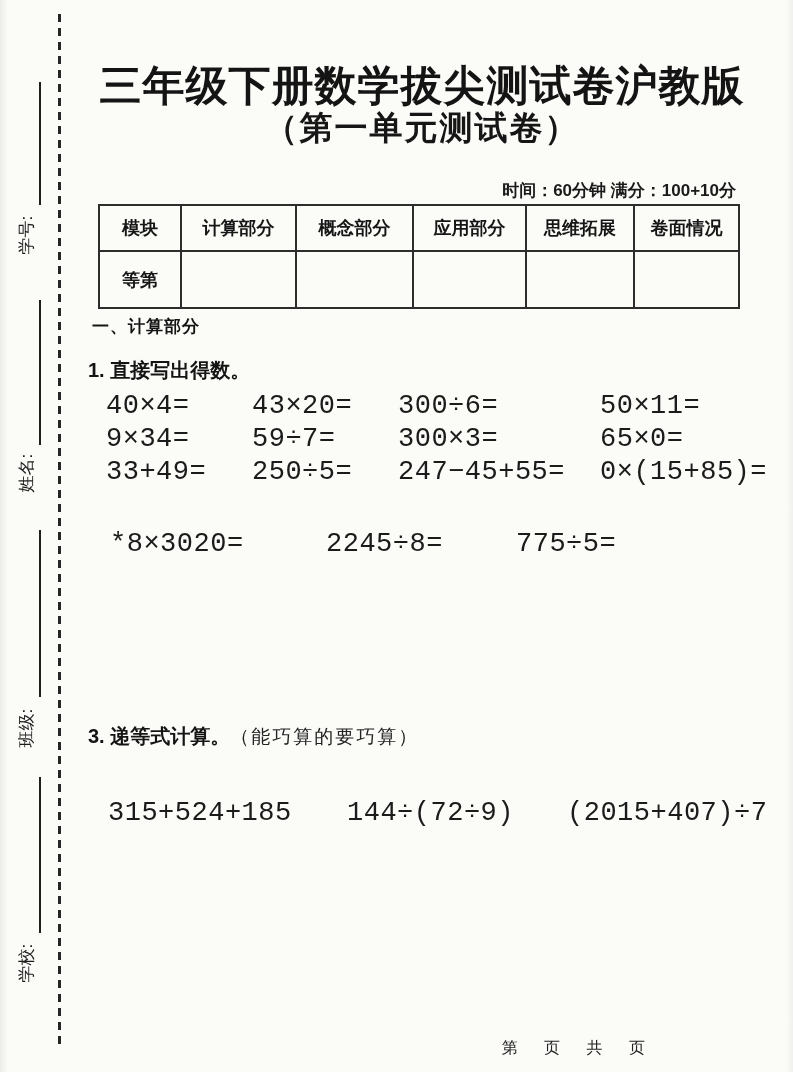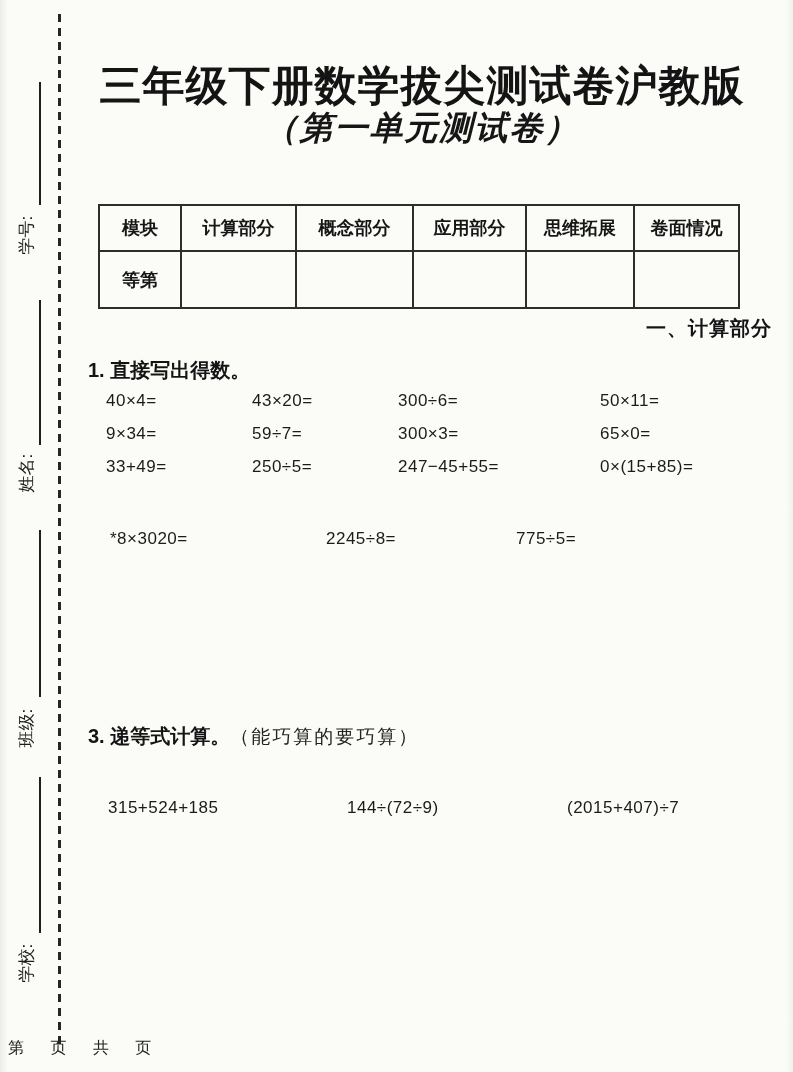--- a/index.html
+++ b/index.html
@@ -26,81 +26,82 @@
   
   .m-label{
     position:absolute;left:-9px;width:70px;height:22px;
     transform:rotate(-90deg);
     text-align:center;font-size:17px;white-space:nowrap;color:#1b1b1b;
   }
   #ml1{top:224px} #ml2{top:462px} #ml3{top:717px} #ml4{top:952px}
 
   .center-band{position:absolute;left:62px;width:720px;text-align:center;}
   .title{top:34px;font-size:42px;font-weight:700;letter-spacing:1px;color:#141414;margin-top:24px;}
-  .subtitle{top:106px;font-size:33px;font-weight:700;letter-spacing:2px;color:#161616;font-style:italic;}
+  .subtitle{top:106px;font-size:33px;font-weight:700;letter-spacing:2px;color:#161616;}
 
   .time-info{
     position:absolute;left:98px;top:179px;width:638px;
     text-align:right;font-size:17px;font-weight:700;color:#1a1a1a;
   }
   table.score{
     position:absolute;left:98px;top:204px;width:640px;
     border-collapse:collapse;table-layout:fixed;
   }
   table.score th,table.score td{
     border:2px solid #2d2d2d;text-align:center;vertical-align:middle;
     font-size:18px;font-weight:700;color:#161616;padding:10px;
   }
   tr.hdr{height:37px} tr.grade{height:57px}
 
   .section-heading{
     position:absolute;left:92px;top:315px;width:680px;
-    text-align:right;font-size:20px;font-weight:700;color:#141414;letter-spacing:1px;
+    text-align:left;font-size:17px;font-weight:700;color:#141414;letter-spacing:1px;
   }
   .q-label{
     position:absolute;left:88px;font-size:20px;font-weight:700;color:#141414;
   }
   #q1-label{top:357px} #q2-label{top:494px} #q3-label{top:723px}
   .q-note{
     font-weight:400;font-size:19px;color:#222;
     font-family:"Liberation Serif","DejaVu Serif",serif;letter-spacing:2px;
   }
   .eq{
-    position:absolute;font-family:Liberation Sans, sans-serif;
-    font-size:17px;color:#1b1b1b;white-space:nowrap;letter-spacing:.5px;
+    position:absolute;font-family:Liberation Mono, monospace;
+    font-size:27px;color:#1b1b1b;white-space:nowrap;letter-spacing:.5px;
   }
   .q1-r1{top:391px} .q1-r2{top:424px} .q1-r3{top:457px}
   .q1-c1{left:106px} .q1-c2{left:252px} .q1-c3{left:398px} .q1-c4{left:600px}
   .q2-row{top:529px}
   .q2-i1{left:110px} .q2-i2{left:326px} .q2-i3{left:516px}
   .q3-row{top:798px}
   .q3-i1{left:108px} .q3-i2{left:347px} .q3-i3{left:567px}
 
   .footer{
-    position:absolute;left:0;top:1038px;width:650px;text-align:left;
-    font-size:16px;color:#222;word-spacing:12px;letter-spacing:5px;padding-left:8px;
+    position:absolute;left:0;top:1038px;width:650px;text-align:right;
+    font-size:16px;color:#222;word-spacing:12px;letter-spacing:5px;
   }
 </style>
 </head>
 <body>
 
 <div class="page">
 
   <div class="cut-line"></div>
   <div class="blank-line" id="bl1"></div>
   <div class="blank-line" id="bl2"></div>
   <div class="blank-line" id="bl3"></div>
   <div class="blank-line" id="bl4"></div>
   <div class="m-label" id="ml1">学号:</div>
   <div class="m-label" id="ml2">姓名:</div>
   <div class="m-label" id="ml3">班级:</div>
   <div class="m-label" id="ml4">学校:</div>
 
   <div class="center-band title">三年级下册数学拔尖测试卷沪教版</div>
   <div class="center-band subtitle">（第一单元测试卷）</div>
+  <div class="time-info">时间：60分钟  满分：100+10分</div>
 
   <table class="score">
     <colgroup>
       <col style="width:82px">
         <col style="width:115px">
         <col style="width:117px">
       <col style="width:113px">
         <col style="width:108px">
         <col style="width:105px">
     </colgroup>

